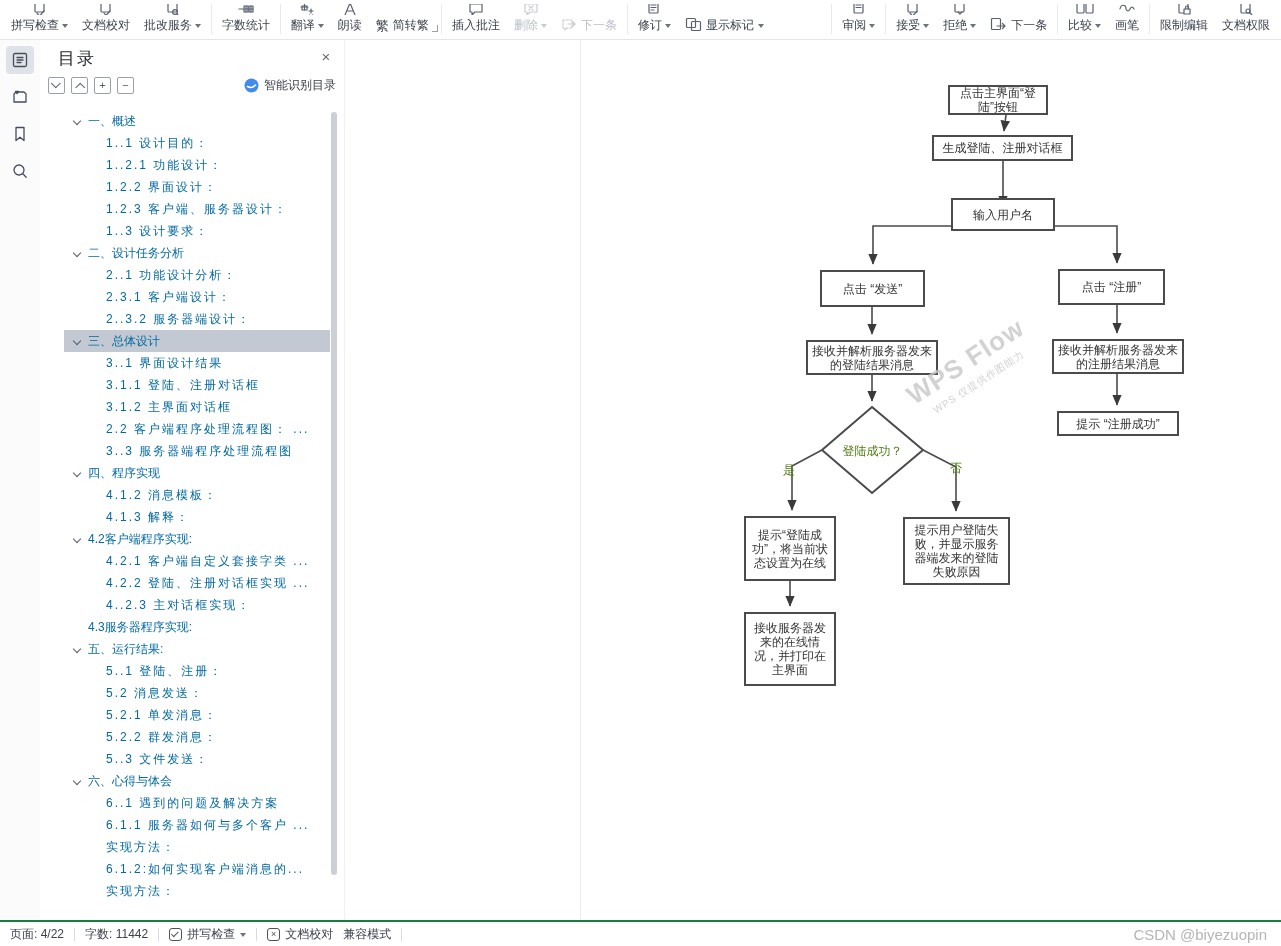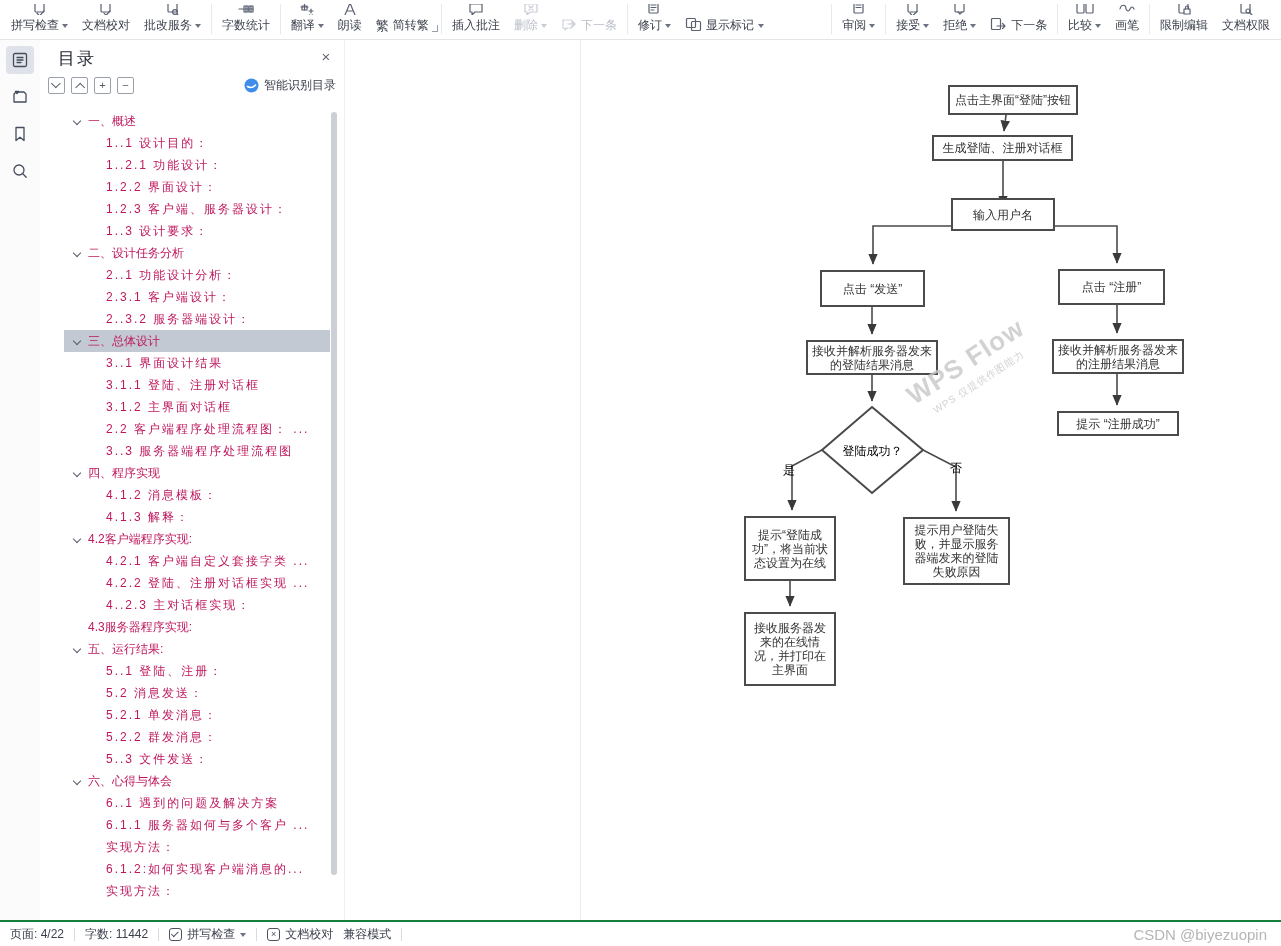--- a/index.html
+++ b/index.html
@@ -34,34 +34,34 @@
   
   .sidebar{position:absolute;left:40px;top:40px;width:305px;height:880px;background:#fff;box-sizing:border-box;border-right:1px solid #f0f0f1;}
   .sb-title{position:absolute;left:18px;top:7px;font-size:17px;color:#22262e;letter-spacing:2px;}
   .sb-close{position:absolute;right:10px;top:9px;font-size:15px;color:#646b76;width:16px;height:16px;line-height:16px;text-align:center;}
   .sb-tools{position:absolute;left:8px;top:37px;display:flex;gap:6px;}
   .sq-btn{width:15px;height:15px;border:1px solid #9aa0a9;border-radius:2px;display:flex;align-items:center;justify-content:center;color:#565d68;font-size:11px;line-height:11px;}
   .chv-d{width:6px;height:6px;border-left:1.2px solid #5b626e;border-bottom:1.2px solid #5b626e;transform:rotate(-45deg) translate(1px,-2px);}
   .chv-u{width:6px;height:6px;border-left:1.2px solid #5b626e;border-bottom:1.2px solid #5b626e;transform:rotate(135deg) translate(1px,-2px);}
   .smart{position:absolute;right:8px;top:37px;display:flex;align-items:center;gap:5px;font-size:12px;color:#3a3f49;}
   .toc-list{position:absolute;left:0;top:70px;width:100%;overflow:hidden;height:810px;}
-  .toc-row{height:22px;margin:0 14px 0 24px;display:flex;align-items:center;font-size:12px;color:#be185d;overflow:hidden;white-space:nowrap;}
+  .toc-row{height:22px;margin:0 14px 0 24px;display:flex;align-items:center;font-size:12px;color:#0369a1;overflow:hidden;white-space:nowrap;}
   .toc-row.sel{background:#c3c9d3;}
   .toc-row.lvl0{padding-left:10px;}
   .toc-row.lvl1{padding-left:42px;letter-spacing:2px;}
   .toc-arrow{width:14px;display:flex;align-items:center;}
   .toc-arrow i{display:block;width:5px;height:5px;border-left:1.2px solid #555c67;border-bottom:1.2px solid #555c67;transform:rotate(-45deg);}
   .sb-scroll{position:absolute;left:291px;top:72px;width:6px;height:763px;border-radius:3px;background:#ccd0d6;}
 
   
   .main{position:absolute;left:345px;top:40px;width:936px;height:880px;background:#fff;overflow:hidden;}
   .page-edge{position:absolute;left:235px;top:0;width:1px;height:880px;background:#ebebeb;}
   .fc-node{position:absolute;box-sizing:border-box;border:2px solid #4b4b4b;background:#fff;color:#333;
            font-size:12px;line-height:14px;display:flex;align-items:center;justify-content:center;text-align:center;padding:1px 4px;}
-  .fc-text{position:absolute;font-size:12px;color:#000000;text-align:center;}
+  .fc-text{position:absolute;font-size:12px;color:#4d7c0f;text-align:center;}
   .wm{position:absolute;left:535px;top:305px;width:180px;transform:rotate(-33deg);color:#c7c7c7;text-align:center;opacity:.8;}
   .wm .l1{font-size:26px;font-weight:bold;letter-spacing:1px;}
   .wm .l2{font-size:10px;letter-spacing:1px;margin-top:2px;}
 
   
   .statusbar{position:absolute;left:0;top:920px;width:1281px;height:26px;border-top:2px solid #15803d;background:#fff;
              display:flex;align-items:center;padding:0 10px;box-sizing:border-box;font-size:12px;color:#3c424e;gap:10px;}
   .sb-div{width:1px;height:13px;background:#d8dadd;}
   .st-group{display:flex;align-items:center;gap:5px;}
   .st-ic{width:13px;height:13px;border:1px solid #4c525e;border-radius:3px;display:flex;align-items:center;justify-content:center;color:#4c525e;font-size:9px;line-height:9px;box-sizing:border-box;}
@@ -524,21 +524,21 @@
         <path d="M417,245 L417,273" marker-end="url(#arw)"></path>
         <path d="M172,315 L172,341" marker-end="url(#arw)"></path>
         <path d="M417,314 L417,345" marker-end="url(#arw)"></path>
         <path d="M122,390 L92,406 L92,450" marker-end="url(#arw)"></path>
         <path d="M223,390 L256,407 L256,451" marker-end="url(#arw)"></path>
         <path d="M90,521 L90,546" marker-end="url(#arw)"></path>
         <polygon points="172,347 223,390 172,433 122,390" fill="#fff" stroke-width="2"></polygon>
       </g>
     </svg>
 
-    <div class="fc-node" style="left:603px;top:45px;width:130px;height:30px;text-align:center;">点击主界面“登陆”按钮</div>
+    <div class="fc-node" style="left:603px;top:45px;width:100px;height:30px;text-align:center;">点击主界面“登陆”按钮</div>
     <div class="fc-node" style="left:587px;top:95px;width:141px;height:26px;">生成登陆、注册对话框</div>
     <div class="fc-node" style="left:606px;top:158px;width:104px;height:33px;">输入用户名</div>
     <div class="fc-node" style="left:475px;top:230px;width:105px;height:37px;">点击 “发送”</div>
     <div class="fc-node" style="left:713px;top:229px;width:107px;height:36px;">点击 “注册”</div>
     <div class="fc-node" style="left:461px;top:300px;width:132px;height:35px;">接收并解析服务器发来的登陆结果消息</div>
     <div class="fc-node" style="left:707px;top:299px;width:132px;height:35px;">接收并解析服务器发来的注册结果消息</div>
     <div class="fc-node" style="left:712px;top:371px;width:122px;height:25px;">提示 “注册成功”</div>
     <div class="fc-node" style="left:399px;top:476px;width:92px;height:65px;">提示“登陆成功”，将当前状态设置为在线</div>
     <div class="fc-node" style="left:558px;top:477px;width:107px;height:68px;">提示用户登陆失败，并显示服务器端发来的登陆失败原因</div>
     <div class="fc-node" style="left:399px;top:572px;width:92px;height:74px;">接收服务器发来的在线情况，并打印在主界面</div>

